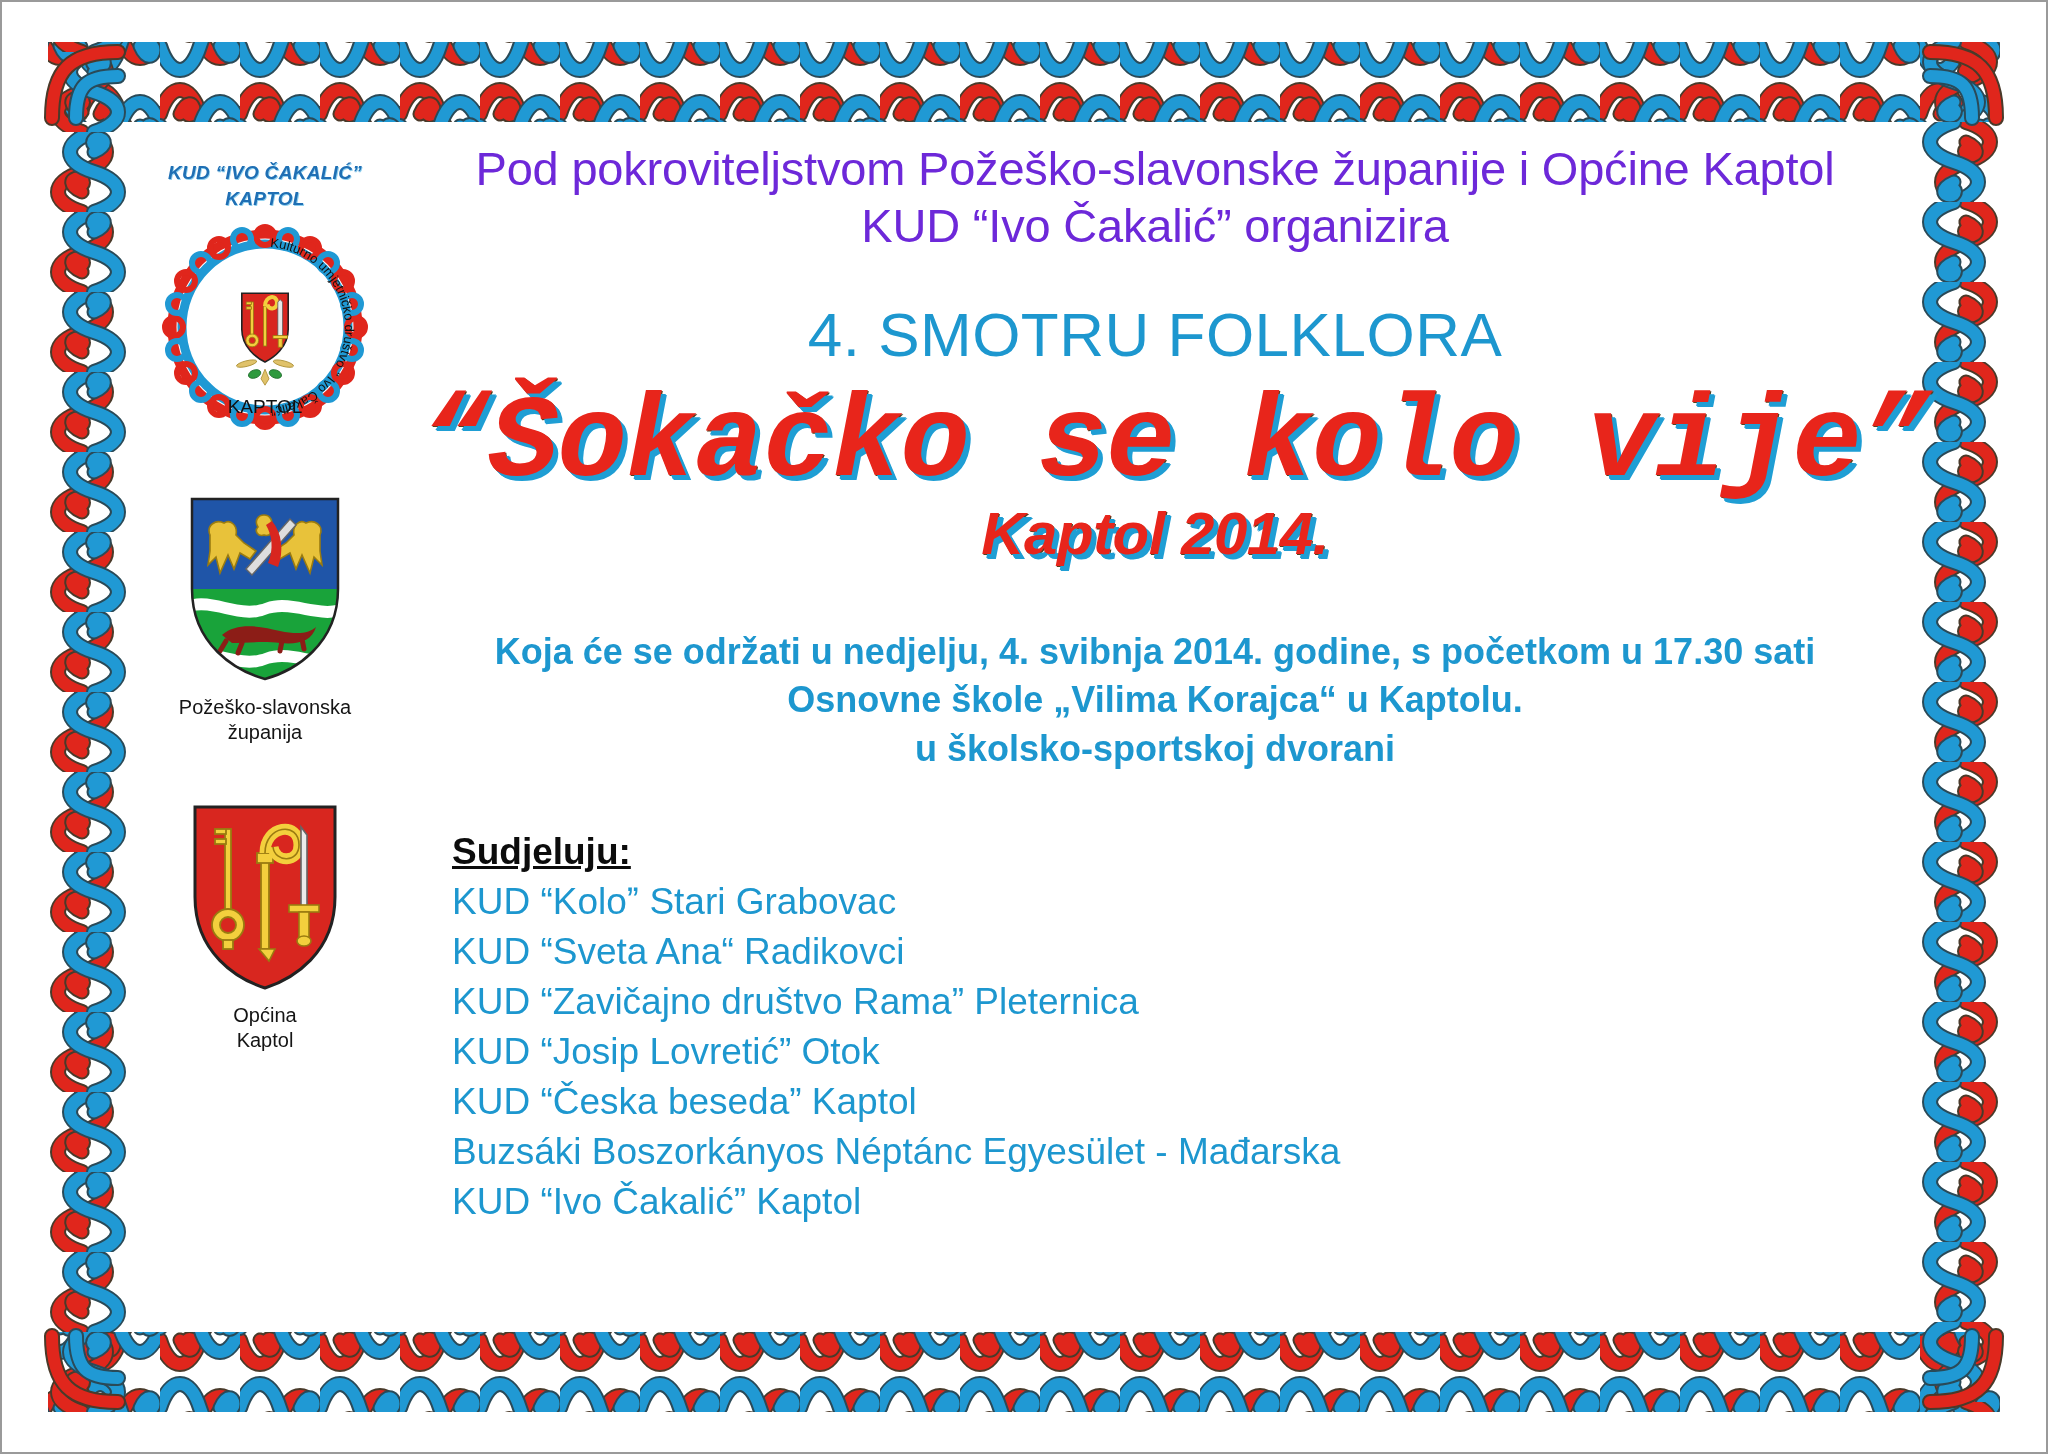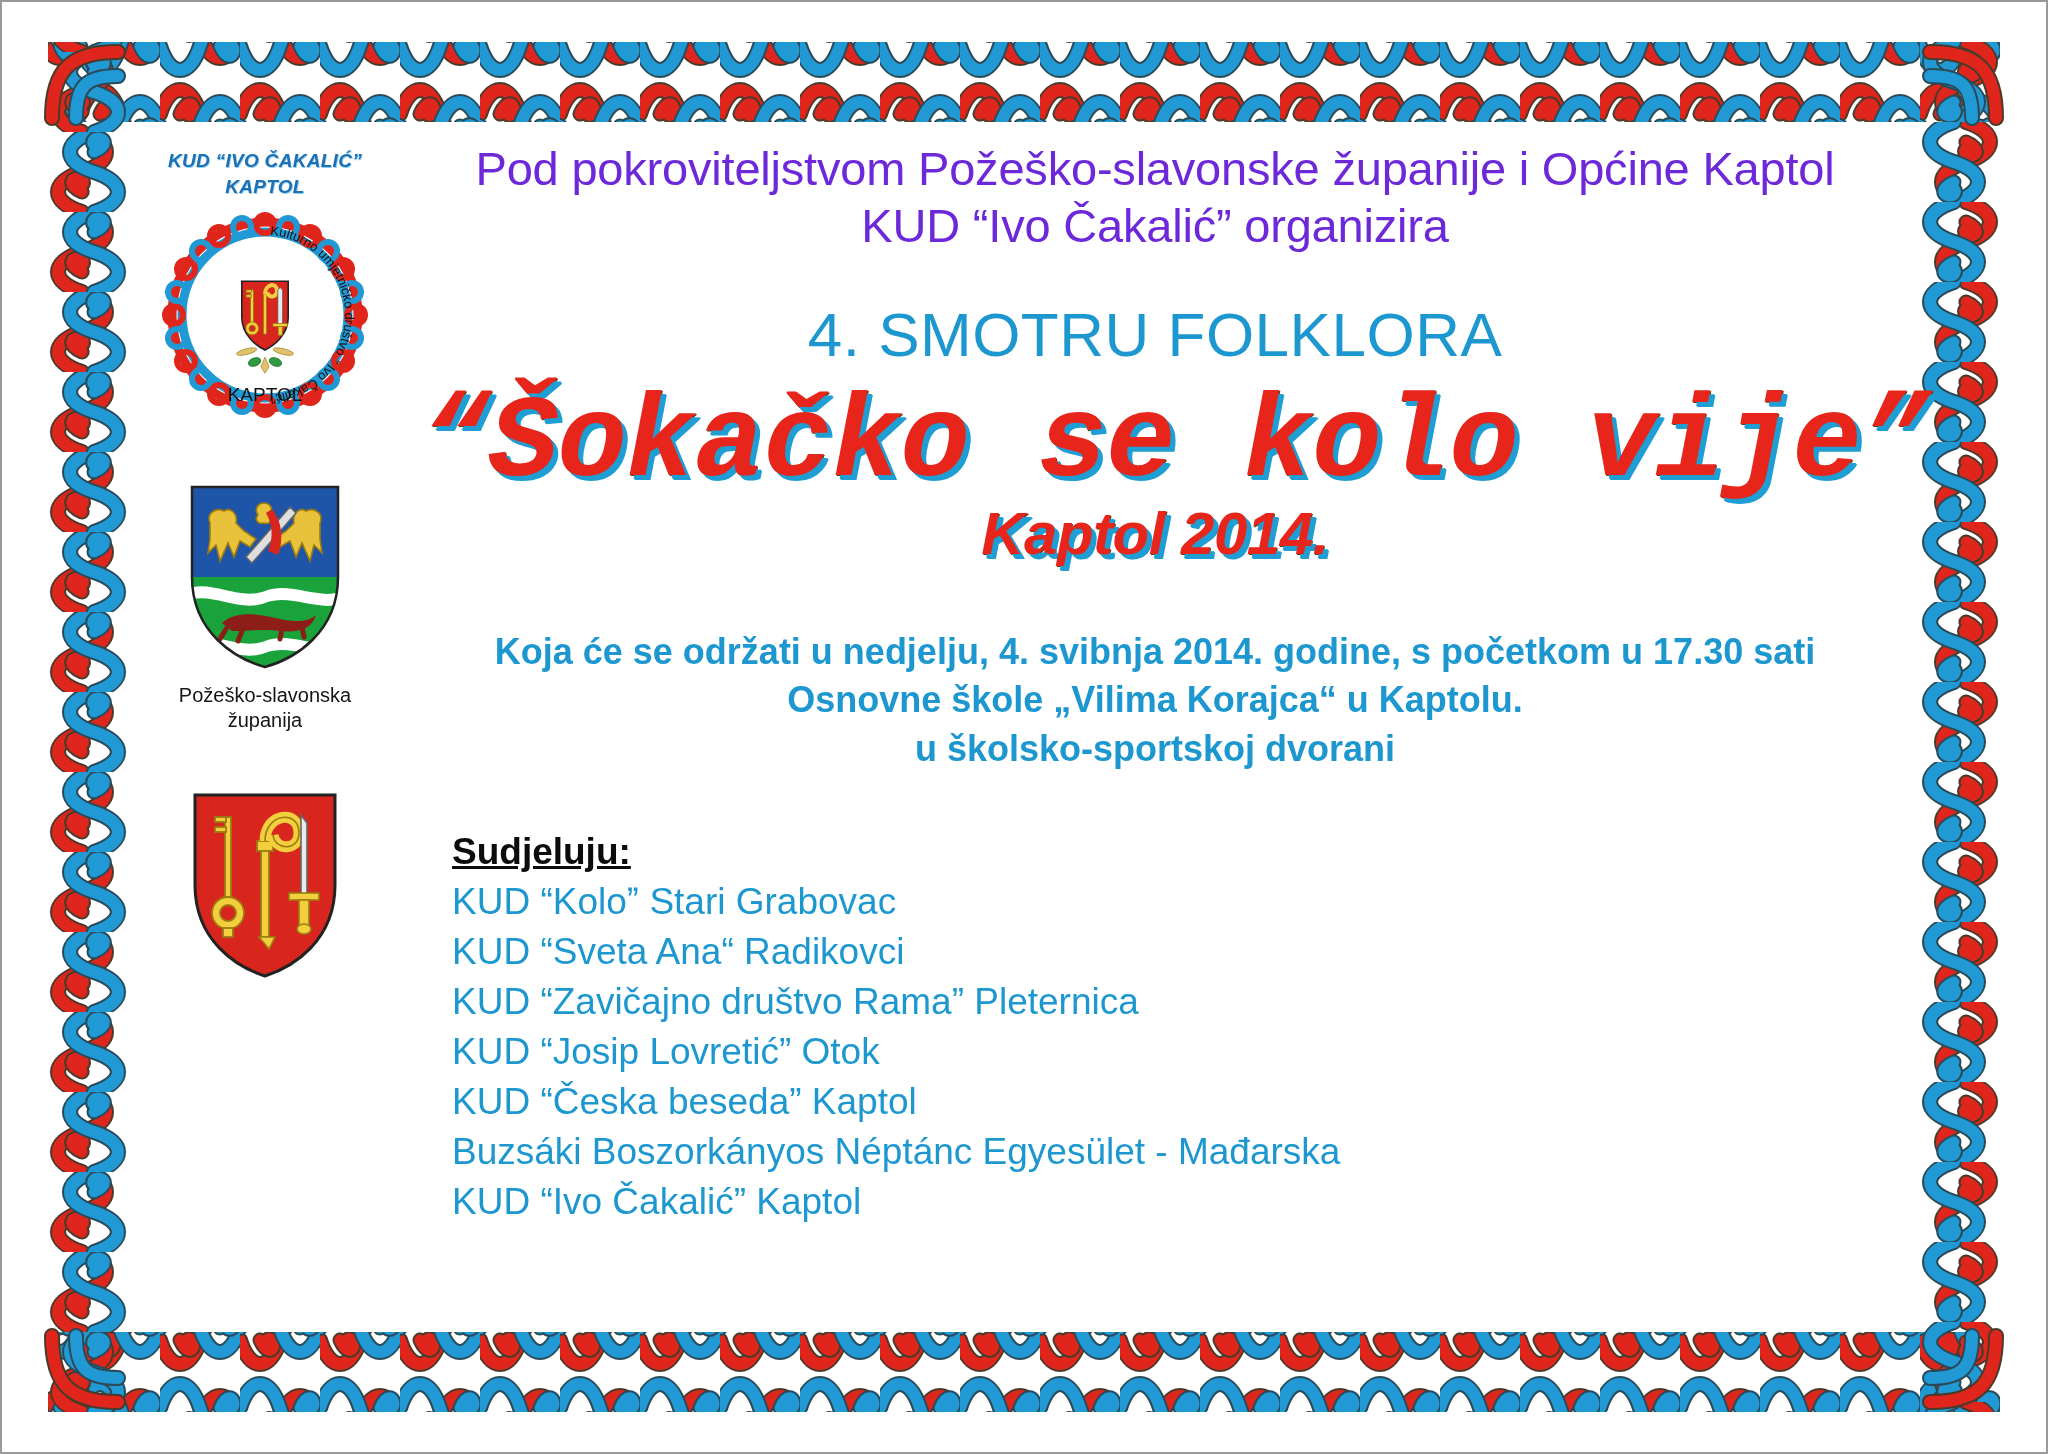--- a/index.html
+++ b/index.html
@@ -34,21 +34,21 @@
   
   #content {
     position: absolute;
     left: 130px; top: 118px;
     width: 1790px; height: 1180px;
   }
 
   
   #logo-column {
     position: absolute;
-    left: 0px; top: 4px;
+    left: 0px; top: 16px;
     width: 270px;
   }
 
   .kud-title {
     text-align: center;
     color: #1f6fb4;
     font-weight: bold;
     font-style: italic;
     font-size: 19px;
     line-height: 1.35;
@@ -375,20 +375,24 @@
             <path d="M70,148 L86,148 L80,160 Z" fill="#f3cf3d" stroke="#9a7b10" stroke-width="1.6"></path>
           </g>
 
           <g>
             <path d="M112,26 L118,34 L118,104 L115,112 L112,104 L112,34 Z" fill="#ebebeb" stroke="#666" stroke-width="1.6"></path>
             <rect x="100" y="104" width="30" height="7" fill="#f3cf3d" stroke="#9a7b10" stroke-width="1.6"></rect>
             <rect x="110" y="111" width="10" height="26" fill="#f3cf3d" stroke="#9a7b10" stroke-width="1.6"></rect>
             <ellipse cx="115" cy="140" rx="7" ry="5" fill="#f3cf3d" stroke="#9a7b10" stroke-width="1.6"></ellipse>
           </g>
         </svg>
+        <div class="crest-caption">
+          <div>Općina</div>
+          <div>Kaptol</div>
+        </div>
       </div>
 
     </div>
 
     <div id="text-column">
 
       <div class="host-lines">
         <div class="host-line">Pod pokroviteljstvom Požeško-slavonske županije i Općine Kaptol</div>
         <div class="host-line">KUD “Ivo Čakalić” organizira</div>
       </div>

